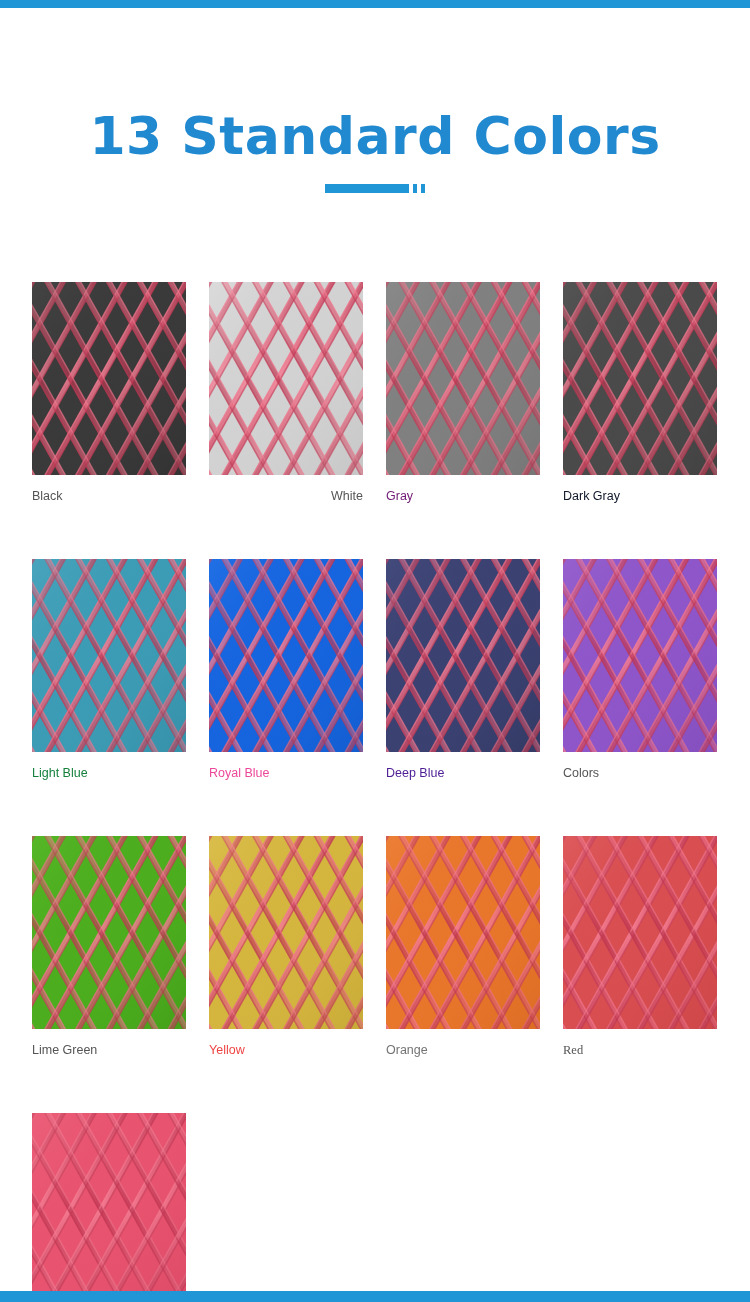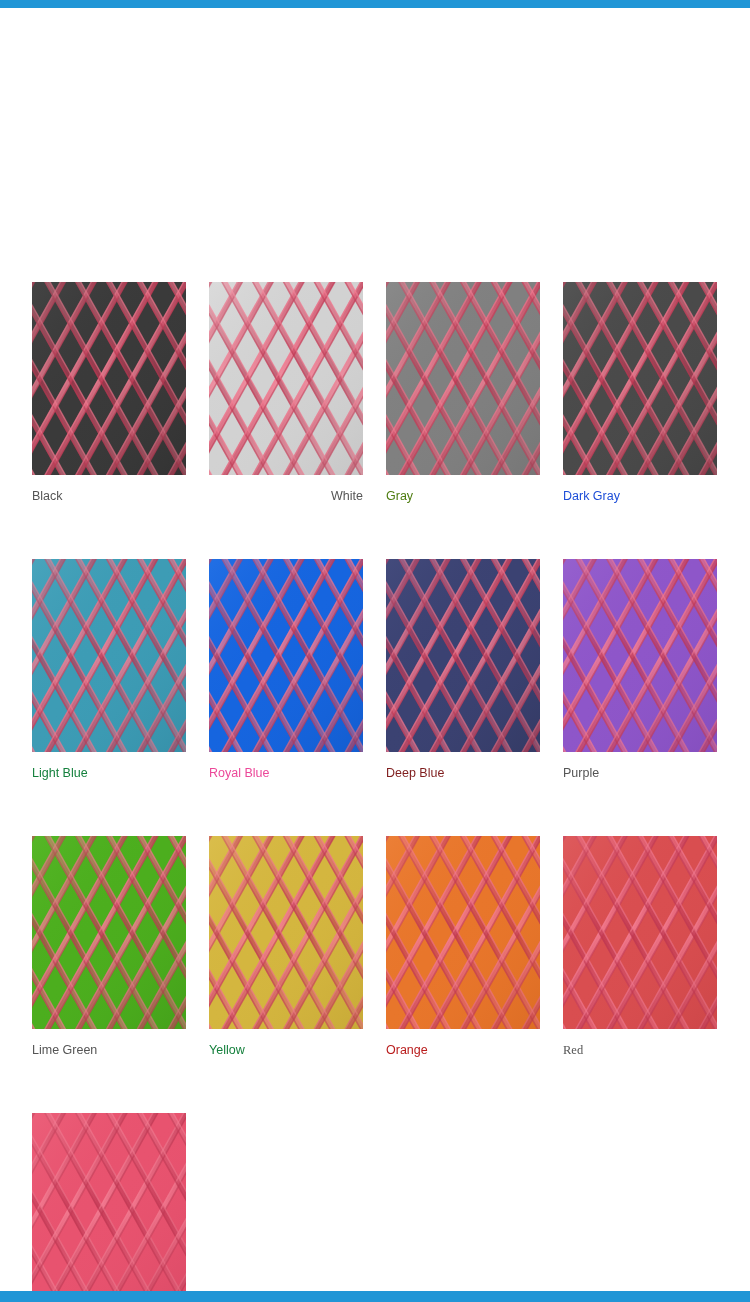--- a/index.html
+++ b/index.html
@@ -102,20 +102,28 @@
     white-space: nowrap;
   }
 </style>
 </head>
 <body>
 
 <div class="page">
 
   <div class="bar-top" style="background: rgb(33, 150, 214);"></div>
 
+  <div class="header">
+    <div class="page-title" style="color: rgb(32, 137, 208);">13 Standard Colors</div>
+    <div class="title-rule">
+      <span class="rule-long" style="background: rgb(33, 150, 214);"></span>
+      <span class="rule-dash" style="background: rgb(33, 150, 214);"></span>
+      <span class="rule-dash2" style="background: rgb(33, 150, 214);"></span>
+    </div>
+  </div>
 
   <div class="grid" id="swatch-grid">
       <div class="swatch-cell">
         <div class="swatch-tile" style="background-color: rgb(58, 58, 58);">
   <svg viewBox="0 0 154 193" preserveAspectRatio="none" xmlns="http://www.w3.org/2000/svg">
     <defs>
       <linearGradient id="g-sw0" x1="0" y1="0" x2="1" y2="1">
         <stop offset="0%" stop-color="#5b5b5b" stop-opacity="0.30"></stop>
         <stop offset="45%" stop-color="#3a3a3a" stop-opacity="0"></stop>
         <stop offset="100%" stop-color="#1f1f1f" stop-opacity="0.28"></stop>
@@ -522,21 +530,21 @@
             <path d="M 182.4 -27.571428571428573 L 321 220.57142857142858" class="shA"></path>
             <path d="M 187.4 -27.571428571428573 L 326 220.57142857142858" class="hiA"></path>
             <path d="M 213.2 220.57142857142858 L 351.8 -27.571428571428573" class="hiA"></path>
             <path d="M 218.2 220.57142857142858 L 356.8 -27.571428571428573" class="shA"></path>
             <path d="M 213.2 -27.571428571428573 L 351.8 220.57142857142858" class="shA"></path>
             <path d="M 218.2 -27.571428571428573 L 356.8 220.57142857142858" class="hiA"></path>
 
     <rect x="0" y="0" width="154" height="193" fill="url(#g-sw2)"></rect>
   </svg>
         </div>
-        <div class="swatch-label" style="color: #4d7c0f;">Gray</div>
+        <div class="swatch-label" style="color: #701a75;">Gray</div>
       </div>
       <div class="swatch-cell">
         <div class="swatch-tile" style="background-color: rgb(74, 74, 74);">
   <svg viewBox="0 0 154 193" preserveAspectRatio="none" xmlns="http://www.w3.org/2000/svg">
     <defs>
       <linearGradient id="g-sw3" x1="0" y1="0" x2="1" y2="1">
         <stop offset="0%" stop-color="#6d6d6d" stop-opacity="0.30"></stop>
         <stop offset="45%" stop-color="#4a4a4a" stop-opacity="0"></stop>
         <stop offset="100%" stop-color="#2c2c2c" stop-opacity="0.28"></stop>
       </linearGradient>
@@ -662,21 +670,21 @@
             <path d="M 182.4 -27.571428571428573 L 321 220.57142857142858" class="shA"></path>
             <path d="M 187.4 -27.571428571428573 L 326 220.57142857142858" class="hiA"></path>
             <path d="M 213.2 220.57142857142858 L 351.8 -27.571428571428573" class="hiA"></path>
             <path d="M 218.2 220.57142857142858 L 356.8 -27.571428571428573" class="shA"></path>
             <path d="M 213.2 -27.571428571428573 L 351.8 220.57142857142858" class="shA"></path>
             <path d="M 218.2 -27.571428571428573 L 356.8 220.57142857142858" class="hiA"></path>
 
     <rect x="0" y="0" width="154" height="193" fill="url(#g-sw3)"></rect>
   </svg>
         </div>
-        <div class="swatch-label" style="color: #1d4ed8;">Dark Gray</div>
+        <div class="swatch-label" style="color: #0f172a;">Dark Gray</div>
       </div>
       <div class="swatch-cell">
         <div class="swatch-tile" style="background-color: rgb(61, 156, 181);">
   <svg viewBox="0 0 154 193" preserveAspectRatio="none" xmlns="http://www.w3.org/2000/svg">
     <defs>
       <linearGradient id="g-sw4" x1="0" y1="0" x2="1" y2="1">
         <stop offset="0%" stop-color="#63b8ce" stop-opacity="0.30"></stop>
         <stop offset="45%" stop-color="#3d9cb5" stop-opacity="0"></stop>
         <stop offset="100%" stop-color="#236f87" stop-opacity="0.28"></stop>
       </linearGradient>
@@ -1082,21 +1090,21 @@
             <path d="M 182.4 -27.571428571428573 L 321 220.57142857142858" class="shA"></path>
             <path d="M 187.4 -27.571428571428573 L 326 220.57142857142858" class="hiA"></path>
             <path d="M 213.2 220.57142857142858 L 351.8 -27.571428571428573" class="hiA"></path>
             <path d="M 218.2 220.57142857142858 L 356.8 -27.571428571428573" class="shA"></path>
             <path d="M 213.2 -27.571428571428573 L 351.8 220.57142857142858" class="shA"></path>
             <path d="M 218.2 -27.571428571428573 L 356.8 220.57142857142858" class="hiA"></path>
 
     <rect x="0" y="0" width="154" height="193" fill="url(#g-sw6)"></rect>
   </svg>
         </div>
-        <div class="swatch-label" style="color: #7f1d1d;">Deep Blue</div>
+        <div class="swatch-label" style="color: #4c1d95;">Deep Blue</div>
       </div>
       <div class="swatch-cell">
         <div class="swatch-tile" style="background-color: rgb(142, 86, 201);">
   <svg viewBox="0 0 154 193" preserveAspectRatio="none" xmlns="http://www.w3.org/2000/svg">
     <defs>
       <linearGradient id="g-sw7" x1="0" y1="0" x2="1" y2="1">
         <stop offset="0%" stop-color="#a87ada" stop-opacity="0.30"></stop>
         <stop offset="45%" stop-color="#8e56c9" stop-opacity="0"></stop>
         <stop offset="100%" stop-color="#6a3aa0" stop-opacity="0.28"></stop>
       </linearGradient>
@@ -1222,21 +1230,21 @@
             <path d="M 182.4 -27.571428571428573 L 321 220.57142857142858" class="shA"></path>
             <path d="M 187.4 -27.571428571428573 L 326 220.57142857142858" class="hiA"></path>
             <path d="M 213.2 220.57142857142858 L 351.8 -27.571428571428573" class="hiA"></path>
             <path d="M 218.2 220.57142857142858 L 356.8 -27.571428571428573" class="shA"></path>
             <path d="M 213.2 -27.571428571428573 L 351.8 220.57142857142858" class="shA"></path>
             <path d="M 218.2 -27.571428571428573 L 356.8 220.57142857142858" class="hiA"></path>
 
     <rect x="0" y="0" width="154" height="193" fill="url(#g-sw7)"></rect>
   </svg>
         </div>
-        <div class="swatch-label" style="color: rgb(85, 85, 85);">Purple</div>
+        <div class="swatch-label" style="color: rgb(85, 85, 85);">Colors</div>
       </div>
       <div class="swatch-cell">
         <div class="swatch-tile" style="background-color: rgb(76, 174, 30);">
   <svg viewBox="0 0 154 193" preserveAspectRatio="none" xmlns="http://www.w3.org/2000/svg">
     <defs>
       <linearGradient id="g-sw8" x1="0" y1="0" x2="1" y2="1">
         <stop offset="0%" stop-color="#6ccc3c" stop-opacity="0.30"></stop>
         <stop offset="45%" stop-color="#4cae1e" stop-opacity="0"></stop>
         <stop offset="100%" stop-color="#2f7c10" stop-opacity="0.28"></stop>
       </linearGradient>
@@ -1502,21 +1510,21 @@
             <path d="M 182.4 -27.571428571428573 L 321 220.57142857142858" class="shA"></path>
             <path d="M 187.4 -27.571428571428573 L 326 220.57142857142858" class="hiA"></path>
             <path d="M 213.2 220.57142857142858 L 351.8 -27.571428571428573" class="hiA"></path>
             <path d="M 218.2 220.57142857142858 L 356.8 -27.571428571428573" class="shA"></path>
             <path d="M 213.2 -27.571428571428573 L 351.8 220.57142857142858" class="shA"></path>
             <path d="M 218.2 -27.571428571428573 L 356.8 220.57142857142858" class="hiA"></path>
 
     <rect x="0" y="0" width="154" height="193" fill="url(#g-sw9)"></rect>
   </svg>
         </div>
-        <div class="swatch-label" style="color: #15803d;">Yellow</div>
+        <div class="swatch-label" style="color: #ef4444;">Yellow</div>
       </div>
       <div class="swatch-cell">
         <div class="swatch-tile" style="background-color: rgb(232, 118, 43);">
   <svg viewBox="0 0 154 193" preserveAspectRatio="none" xmlns="http://www.w3.org/2000/svg">
     <defs>
       <linearGradient id="g-sw10" x1="0" y1="0" x2="1" y2="1">
         <stop offset="0%" stop-color="#f59552" stop-opacity="0.30"></stop>
         <stop offset="45%" stop-color="#e8762b" stop-opacity="0"></stop>
         <stop offset="100%" stop-color="#bd5513" stop-opacity="0.28"></stop>
       </linearGradient>
@@ -1642,21 +1650,21 @@
             <path d="M 182.4 -27.571428571428573 L 321 220.57142857142858" class="shA"></path>
             <path d="M 187.4 -27.571428571428573 L 326 220.57142857142858" class="hiA"></path>
             <path d="M 213.2 220.57142857142858 L 351.8 -27.571428571428573" class="hiA"></path>
             <path d="M 218.2 220.57142857142858 L 356.8 -27.571428571428573" class="shA"></path>
             <path d="M 213.2 -27.571428571428573 L 351.8 220.57142857142858" class="shA"></path>
             <path d="M 218.2 -27.571428571428573 L 356.8 220.57142857142858" class="hiA"></path>
 
     <rect x="0" y="0" width="154" height="193" fill="url(#g-sw10)"></rect>
   </svg>
         </div>
-        <div class="swatch-label" style="color: #b91c1c;">Orange</div>
+        <div class="swatch-label" style="color: #737373;">Orange</div>
       </div>
       <div class="swatch-cell">
         <div class="swatch-tile" style="background-color: rgb(217, 78, 80);">
   <svg viewBox="0 0 154 193" preserveAspectRatio="none" xmlns="http://www.w3.org/2000/svg">
     <defs>
       <linearGradient id="g-sw11" x1="0" y1="0" x2="1" y2="1">
         <stop offset="0%" stop-color="#e9797a" stop-opacity="0.30"></stop>
         <stop offset="45%" stop-color="#d94e50" stop-opacity="0"></stop>
         <stop offset="100%" stop-color="#ad3234" stop-opacity="0.28"></stop>
       </linearGradient>

